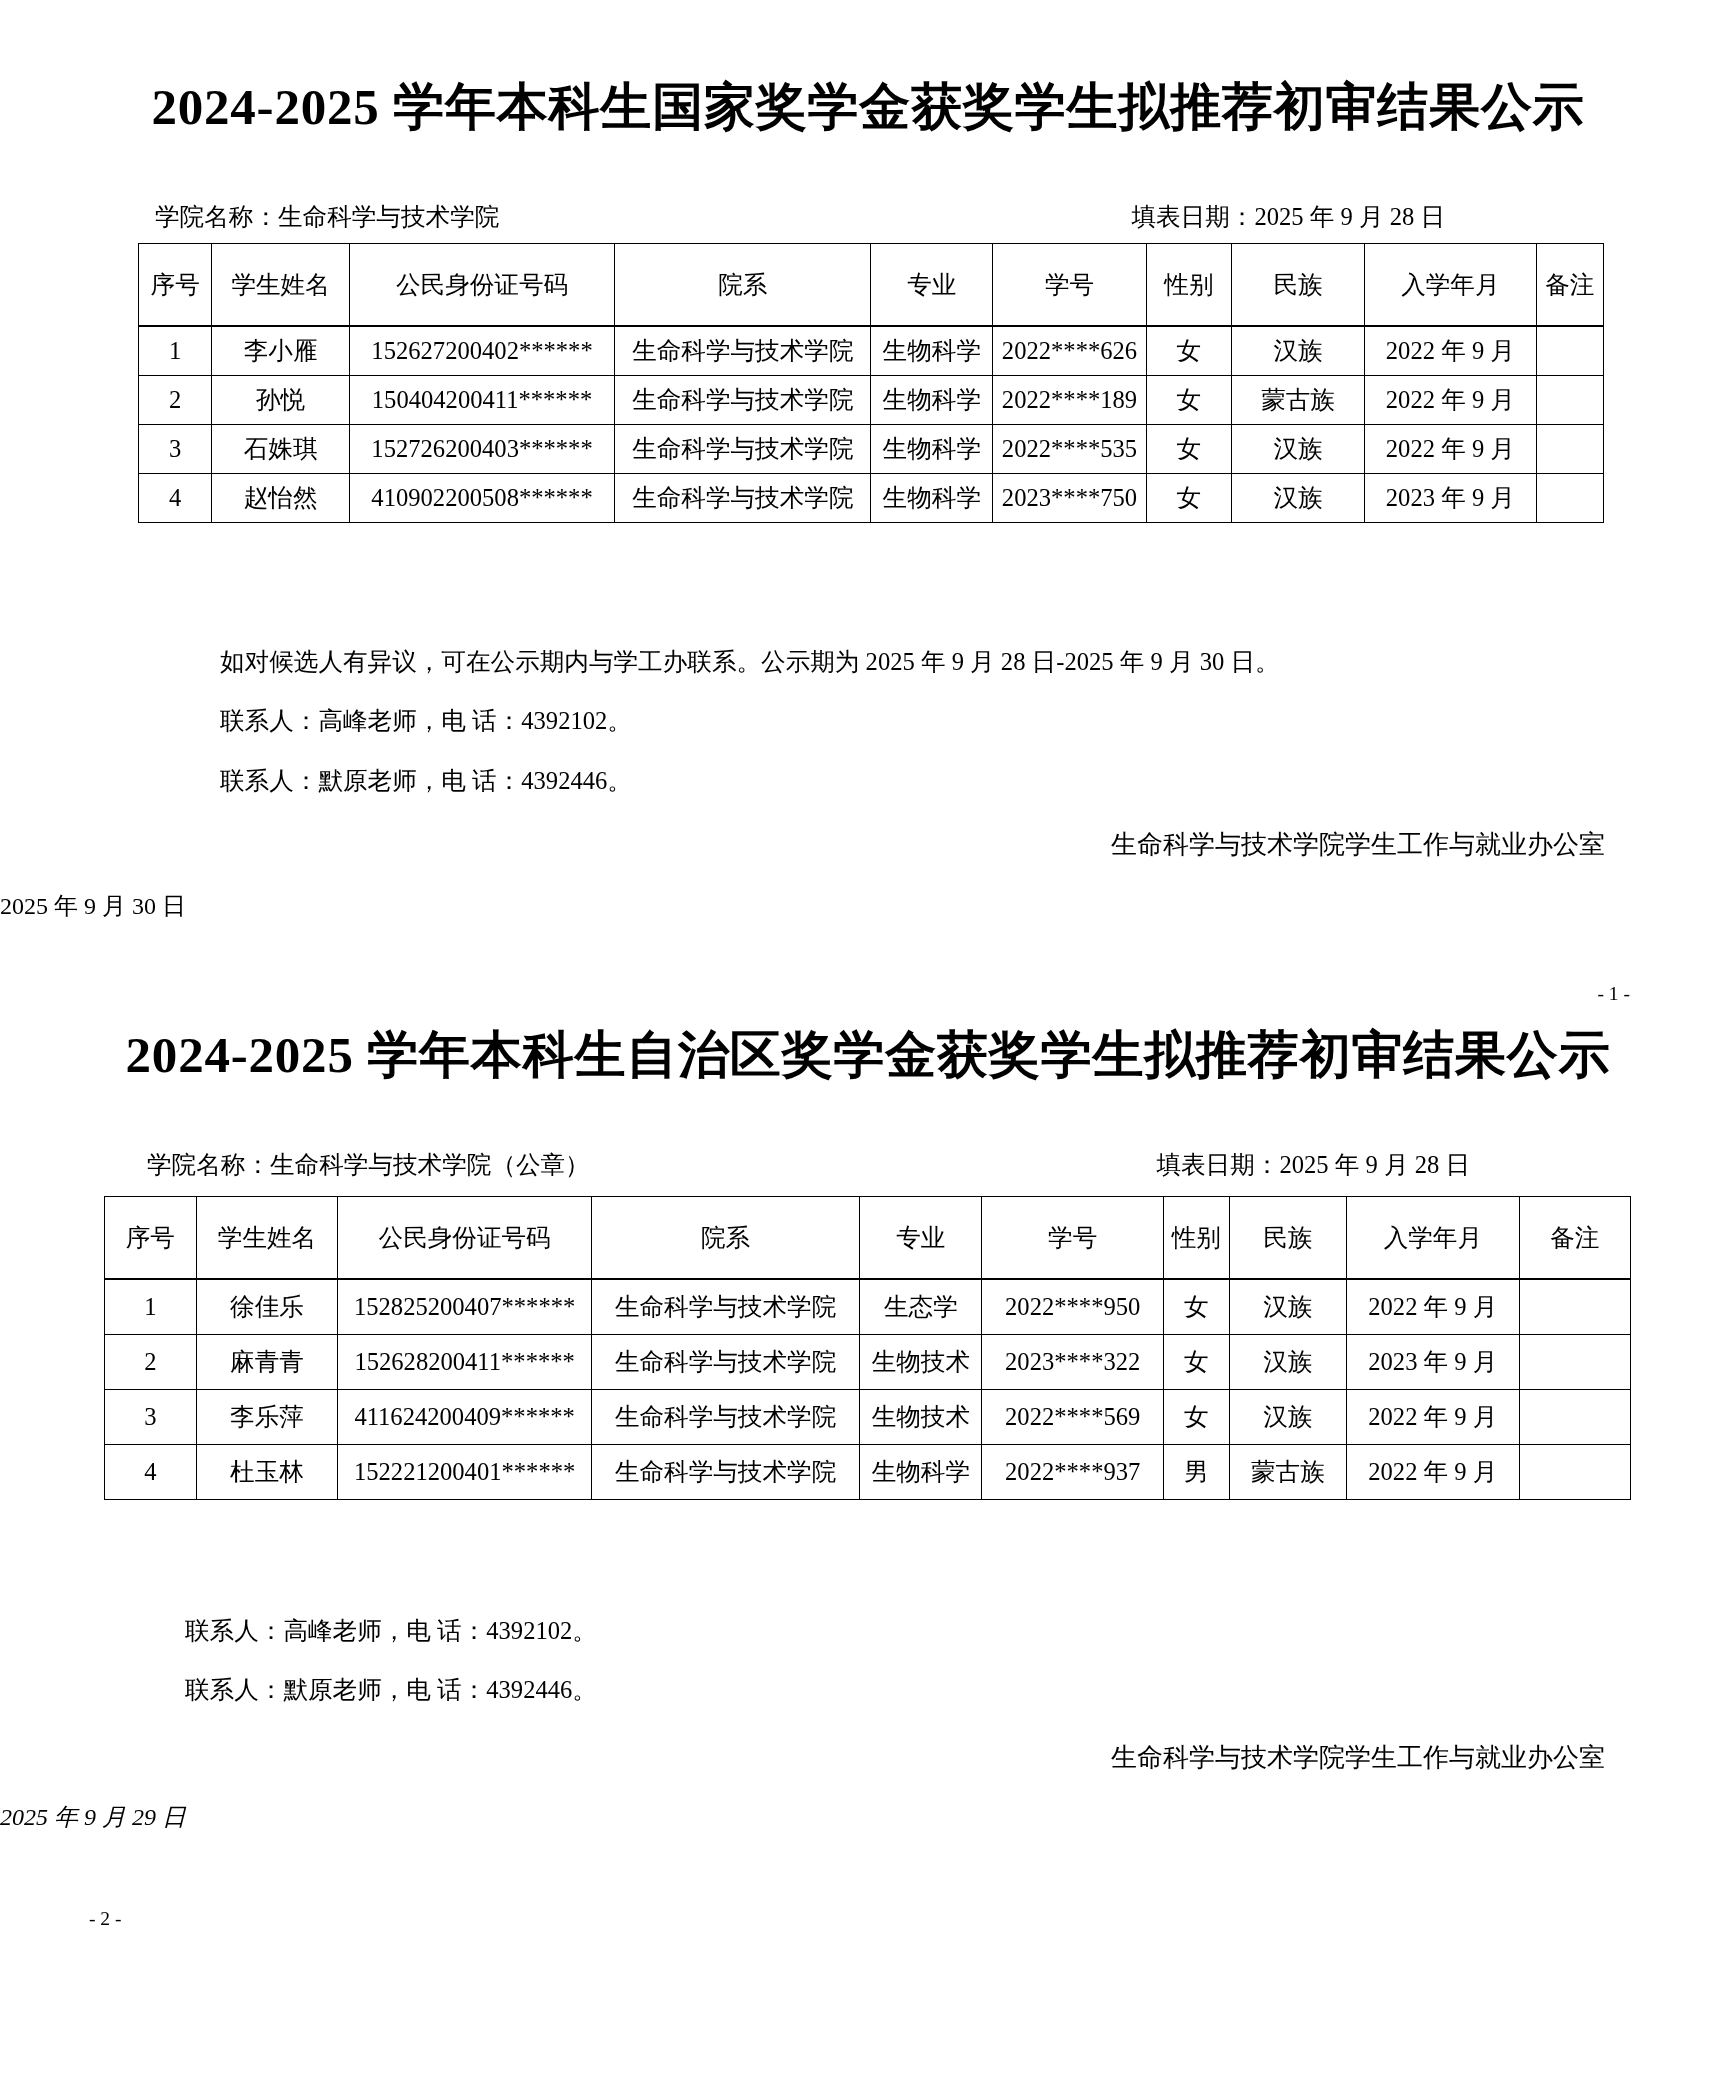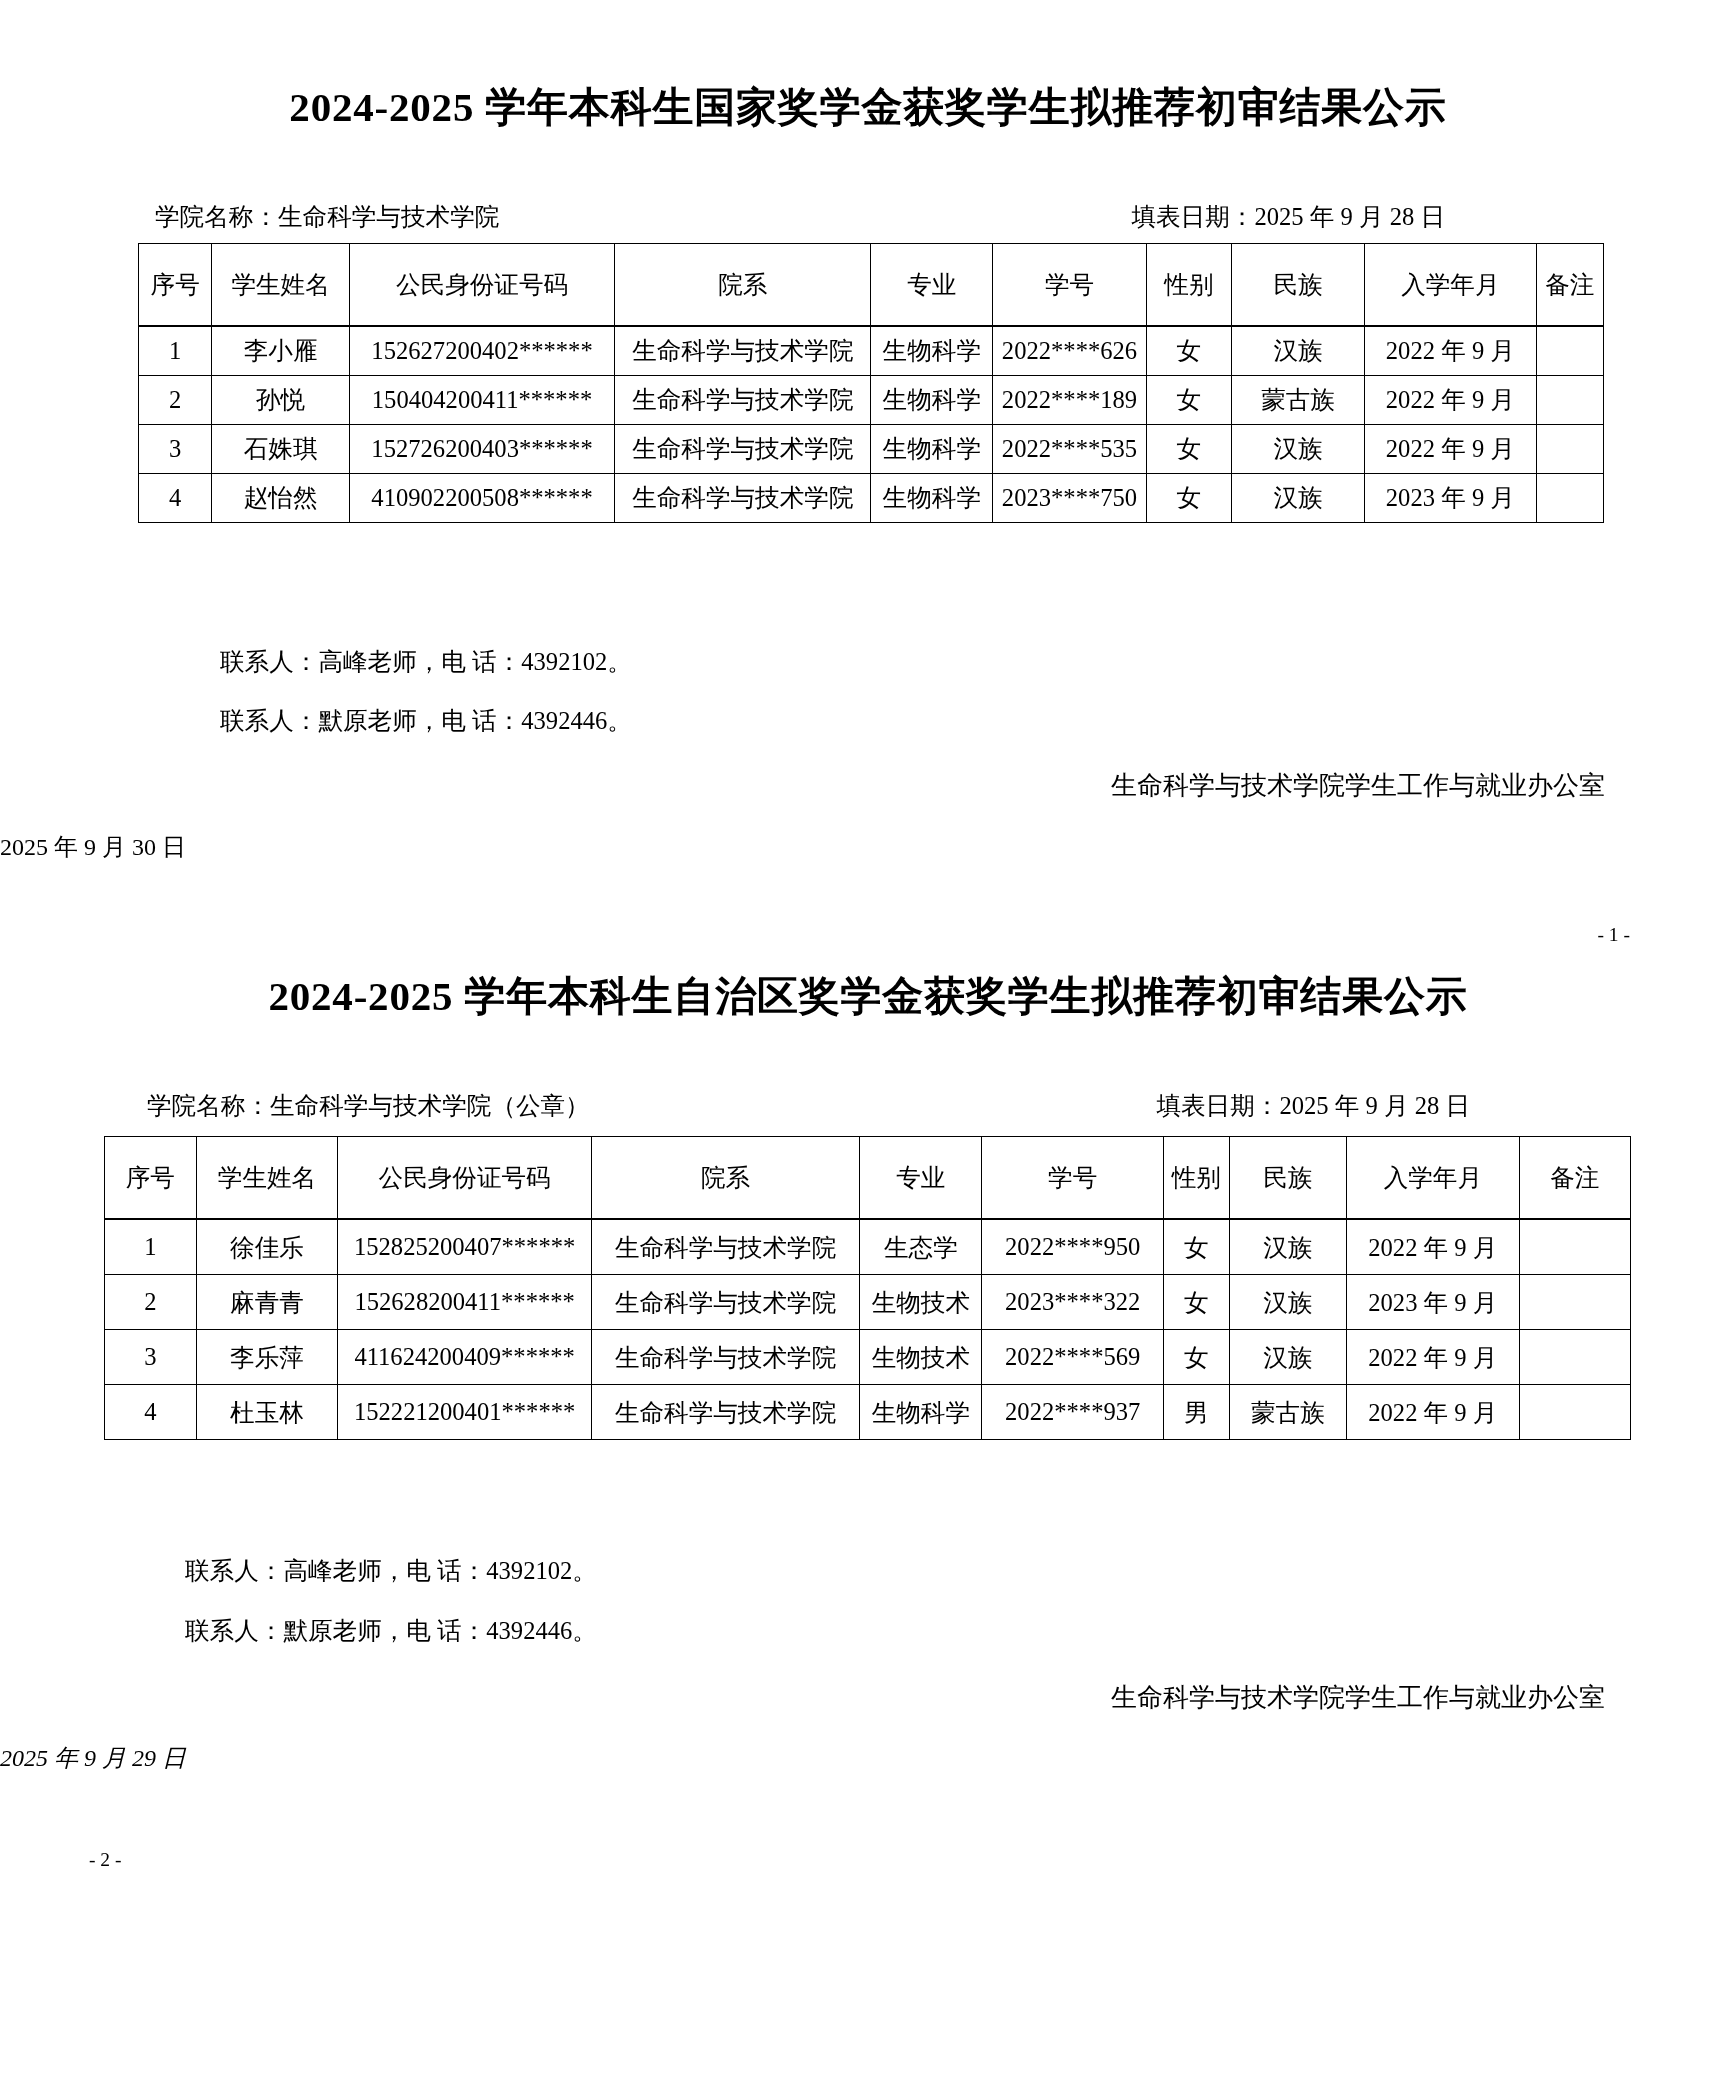--- a/index.html
+++ b/index.html
@@ -7,21 +7,21 @@
     width: 1736px;
     height: 2095px;
     background: #ffffff;
     color: #000000;
     font-family: "Liberation Serif", "DejaVu Serif", serif;
     overflow: hidden;
   }
   .page { width: 1736px; height: 2095px; position: relative; }
 
   .doc-title {
-    font-size: 41px;
+    font-size: 51px;
     font-weight: bold;
     text-align: center;
     letter-spacing: 0.8px;
     line-height: 53px;
     margin: 0;
   }
   .s1 .doc-title { padding-top: 81px; }
   .s2 .doc-title { padding-top: 25.4px; }
 
   .meta-row {
@@ -172,20 +172,21 @@
           <td>2023****750</td>
           <td>女</td>
           <td>汉族</td>
           <td>2023 年 9 月</td>
           <td></td>
         </tr>
       </tbody>
     </table>
 
     <div class="notice">
+      <p>如对候选人有异议，可在公示期内与学工办联系。公示期为 2025 年 9 月 28 日-2025 年 9 月 30 日。</p>
       <p>联系人：高峰老师，电 话：4392102。</p>
       <p>联系人：默原老师，电 话：4392446。</p>
     </div>
 
     <div class="office-line">生命科学与技术学院学生工作与就业办公室</div>
     <div class="sign-date">2025 年 9 月 30 日</div>
     <div class="page-number pn-right">- 1 -</div>
   </section>
 
   <section class="s2">

